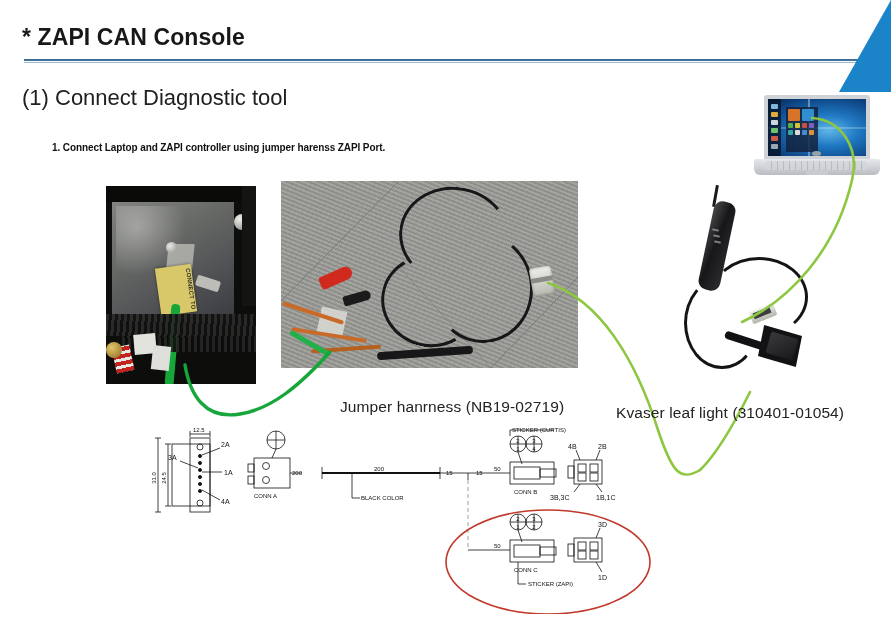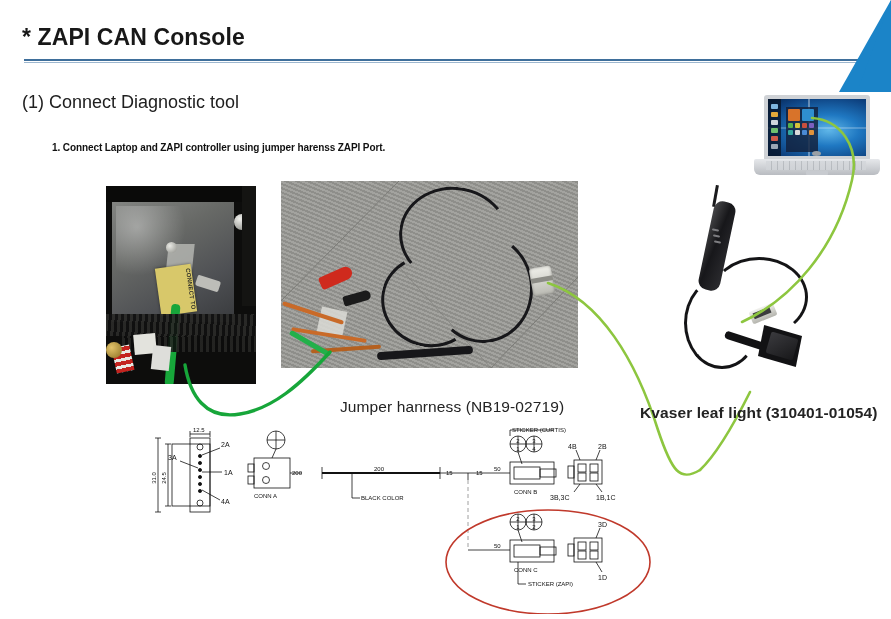--- a/index.html
+++ b/index.html
@@ -11,21 +11,21 @@
 
   
   #slide-title{position:absolute;left:22px;top:24px;font-size:23px;
       font-weight:600;letter-spacing:.1px;color:#181818;white-space:nowrap;}
   #title-rule{position:absolute;left:24px;top:59px;width:850px;height:0;
       border-top:2px solid #3f6f9b;}
   #title-rule:after{content:"";position:absolute;left:0;top:1px;width:100%;
       height:1px;background:#9db7cf;}
 
   
-  #section-heading{position:absolute;left:22px;top:92px;font-size:18px;
+  #section-heading{position:absolute;left:22px;top:85px;font-size:22px;
       font-weight:400;color:#202020;white-space:nowrap;}
 
   
   #step-text{position:absolute;left:52px;top:142px;font-size:10px;
       font-weight:700;color:#111;white-space:nowrap;letter-spacing:-.1px;}
 
   
   .photo{position:absolute;overflow:hidden;}
 
   #photo-controller{left:106px;top:186px;width:150px;height:198px;background:#0d0d0c;}
@@ -124,21 +124,21 @@
   #lp-pad{left:58px;top:86px;width:22px;height:4px;background:#c7cacf;border-radius:1px;}
   #lp-hp{left:64px;top:66px;width:9px;height:5px;border-radius:50%;background:#9aa0a6;}
 
   
   #cable-layer{position:absolute;left:0;top:0;width:891px;height:619px;z-index:4;pointer-events:none;}
 
   
   .caption{position:absolute;font-size:15.5px;font-weight:400;color:#232323;
       white-space:nowrap;letter-spacing:.1px;z-index:6;}
   #cap-harness{left:340px;top:398px;}
-  #cap-kvaser {left:640px;top:404px;font-weight:bold;}
+  #cap-kvaser {left:616px;top:404px;}
 
   
   #diagram{position:absolute;left:150px;top:428px;width:520px;height:186px;z-index:3;}
 </style>
 </head>
 <body>
 
 <svg id="blue-corner" viewBox="0 0 56 92">
   <polygon points="56,0 56,92 4,92 56,0" fill="#1b84c8"></polygon>
   <polygon points="56,0 22,92 8,92 56,4" fill="#1b84c8"></polygon>

